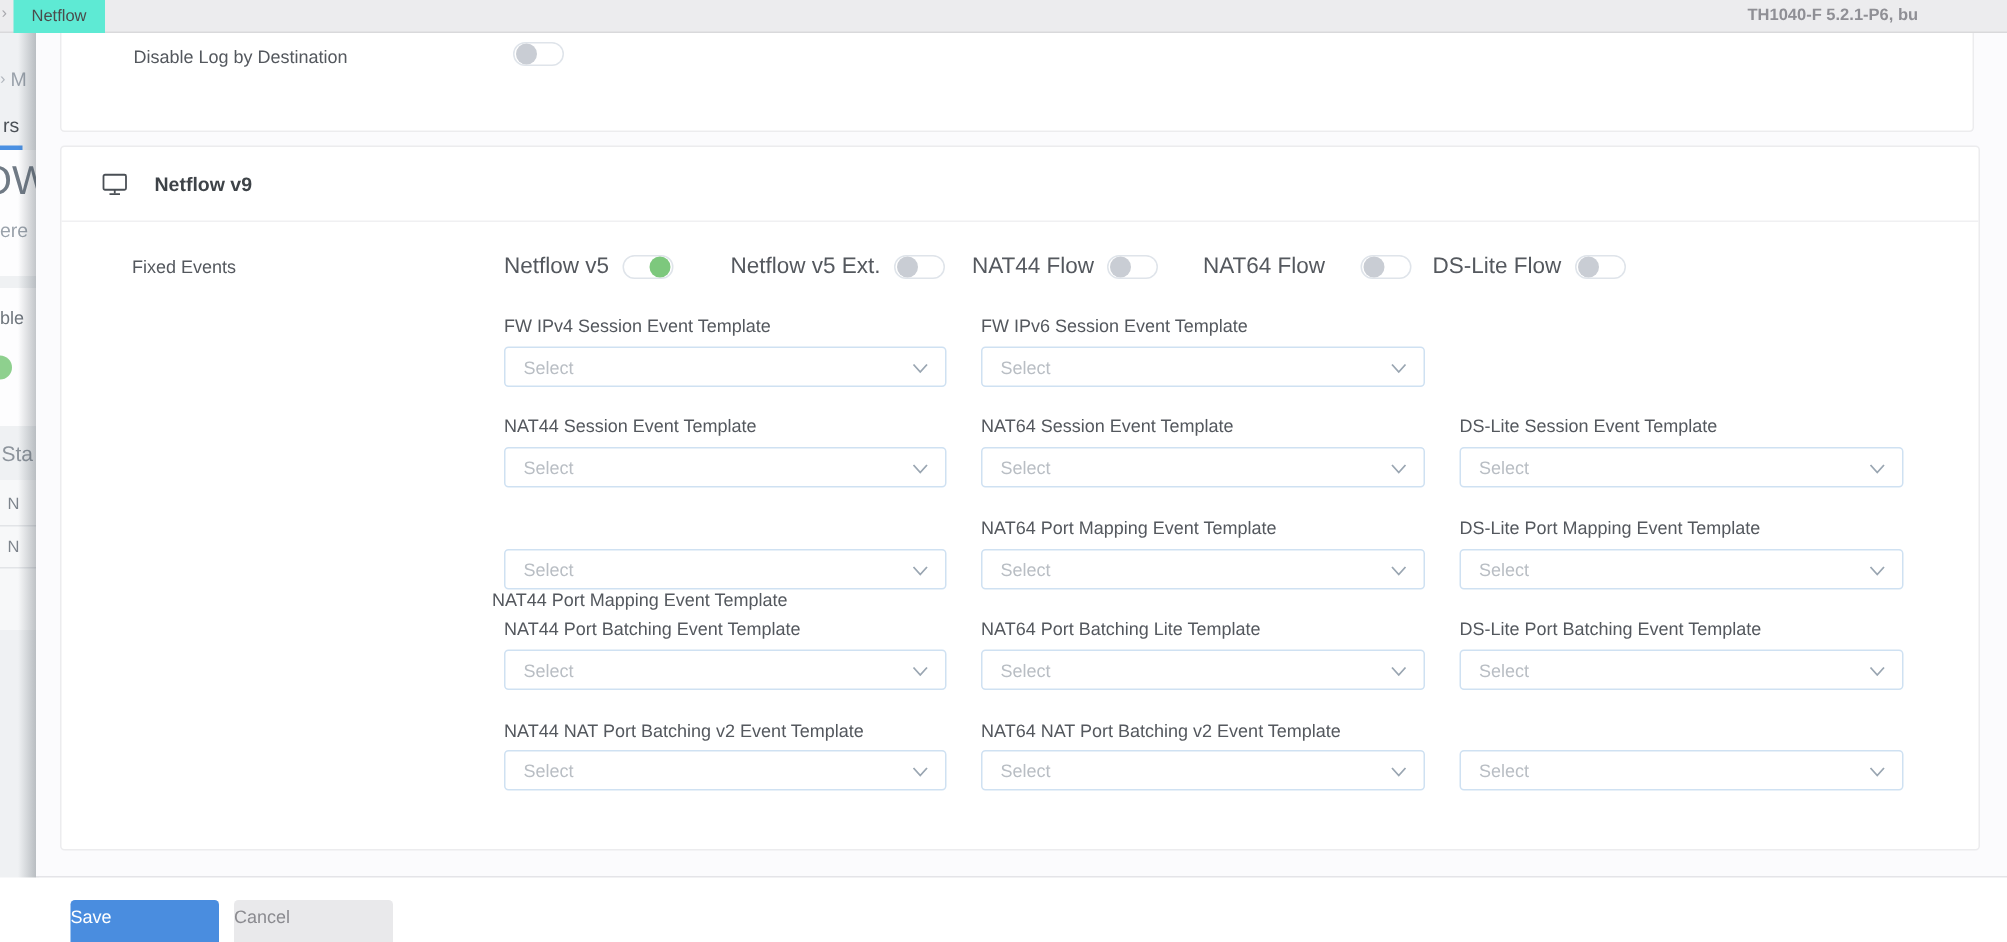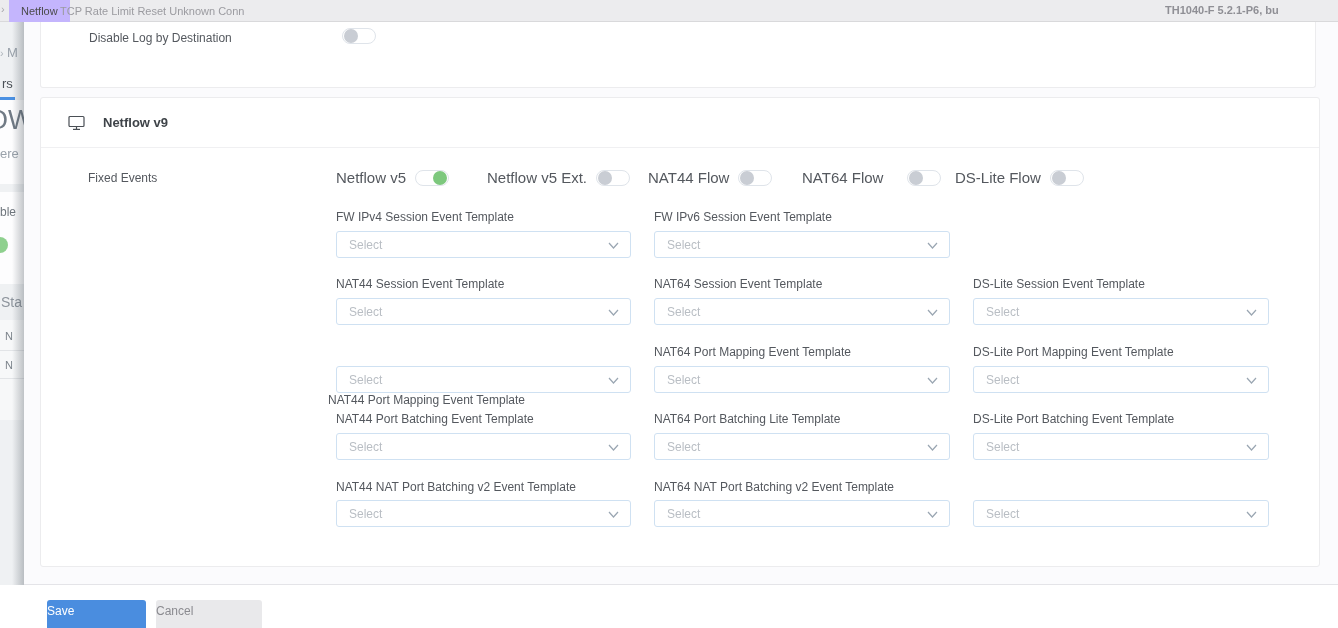--- a/index.html
+++ b/index.html
@@ -3,21 +3,21 @@
 <meta charset="utf-8">
 <style>
   * { margin:0; padding:0; box-sizing:border-box; }
   html,body { width:1338px; height:628px; overflow:hidden; }
   body { font-family:"Liberation Sans", sans-serif; background:#ffffff; position:relative; }
   #screen { position:absolute; left:0; top:0; width:1338px; height:628px; overflow:hidden; background:#fff; }
 
   
   .tabbar { position:absolute; left:0; top:0; width:1338px; height:22px; background:#ececee; border-bottom:1px solid #d9d9db; z-index:40; }
   .tab { position:absolute; top:0; height:22px; line-height:22px; font-size:11px; padding:0 12px; color:#9b9ba0; white-space:nowrap; cursor:default; }
-  .tab.active { background:#c4b5fd; color:#4b4b4b; }
+  .tab.active { background:#5eead4; color:#4b4b4b; }
   .tab-overflow { position:absolute; left:1px; top:3px; font-size:11px; color:#a8a8ad; }
   .device-info { position:absolute; left:1165px; top:4px; font-size:11px; font-weight:bold; color:#8f8f95; white-space:nowrap; }
 
   
   .underlay { position:absolute; left:0; top:22px; width:26px; height:606px; background:#eff1f3; z-index:1; }
   .u-white { position:absolute; left:0; width:26px; background:#fdfdfe; }
   .frag { position:absolute; white-space:nowrap; }
   .frag-underline { position:absolute; height:3px; background:#4a90e2; }
   .frag-circle { position:absolute; width:16px; height:16px; border-radius:50%; background:#8ed08e; }
   .frag-line { position:absolute; height:1px; background:#e2e4e7; left:0; width:24px; }
@@ -88,21 +88,20 @@
     <span class="frag" style="left:5px; top:337px; font-size:11px; color:#7d848c;">N</span>
     <div class="frag-line" style="top:356px;"></div>
   </div>
 
   <div class="drawer-shadow"></div>
   <div class="drawer-bg"></div>
 
   <div class="tabbar">
     <span class="tab-overflow">›</span>
     <div class="tab active" style="left:9px;">Netflow</div>
-    <div class="tab" style="left:48px;">TCP Rate Limit Reset Unknown Conn</div>
     <div class="device-info">TH1040-F 5.2.1-P6, bu</div>
   </div>
 
   <div class="card card1">
     <span class="flabel" style="left:48px; top:9px;">Disable Log by Destination</span>
     <span class="pill" style="position:absolute; left:301px; top:6px;">
         <span class="knob"></span>
       </span>
   </div>
 

